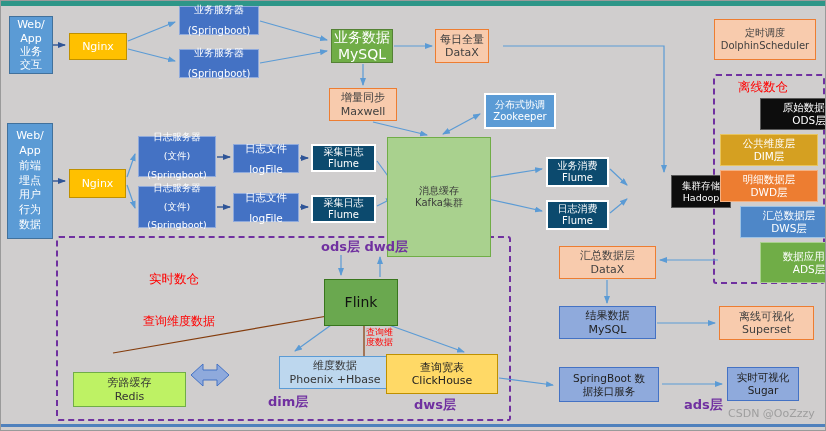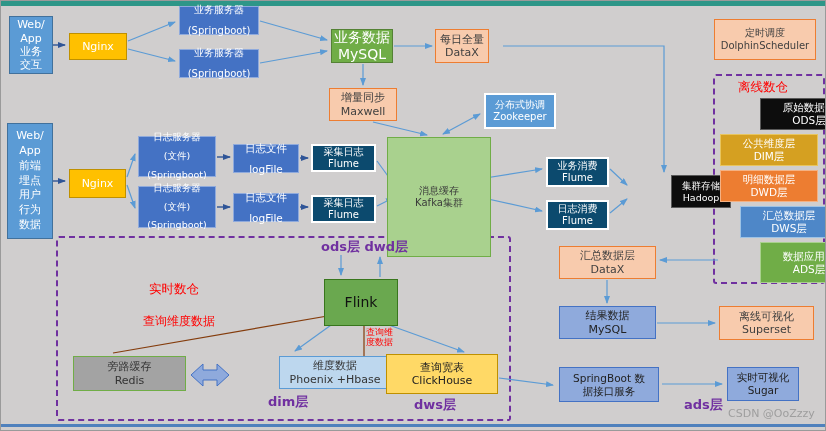--- a/index.html
+++ b/index.html
@@ -23,21 +23,21 @@
   .greenK{background:#a9d18e;color:#3b3b3b;border-color:#70ad47;}
   .peach{background:#f8cbad;color:#404040;border-color:#ed7d31;}
   .gray{background:#0c4a6e;color:#fff;border-color:#ffffff;border-width:2px;}
   .black{background:#0d0d0d;color:#fff;border-color:#595959;margin-left:40px;}
   .gold{background:#d5a021;color:#fff;border-color:#e8c55e;}
   .orange{background:#ed7d31;color:#fff;border-color:#f4b183;}
   .blueW{background:#4e87c8;color:#fff;border-color:#9dc3e6;margin-left:20px;}
   .greenA{background:#70ad47;color:#fff;border-color:#a9d18e;}
   .slate{background:#8faadc;color:#222;border-color:#4472c4;}
   .yellow{background:#ffd966;color:#222;border-color:#bf9000;}
-  .greenP{background:#a3a3a3;color:#333;border-color:#70ad47;}
+  .greenP{background:#bef264;color:#333;border-color:#70ad47;margin-top:16px;}
   .blueP{background:#bdd7ee;color:#333;border-color:#5b9bd5;margin-left:48px;}
   .flinkG{background:#6aa84f;color:#111;border-color:#38761d;font-size:14px;}
 
   .dashed{position:absolute;border:2px dashed #7030a0;border-radius:3px;box-sizing:border-box;}
   .plabel{position:absolute;color:#7030a0;font-weight:bold;font-size:13px;white-space:nowrap;}
   .rlabel{position:absolute;color:#ff0000;font-size:12.5px;white-space:nowrap;}
   .rsmall{position:absolute;color:#ff0000;font-size:9px;line-height:1.15;white-space:nowrap;}
   .watermark{position:absolute;color:#9e9e9e;font-size:11px;white-space:nowrap;}
   svg.wires{position:absolute;left:0;top:0;pointer-events:none;}
 </style>
@@ -253,21 +253,21 @@
   <div class="node blueP" style="left:230px;top:355px;width:112px;height:33px;font-size:11px">
       <div>维度数据</div>
       <div>Phoenix +Hbase</div>
     </div>
   <div class="node yellow" style="left:385px;top:353px;width:112px;height:40px;font-size:11px">
       <div>查询宽表</div>
       <div>ClickHouse</div>
     </div>
 
   <div class="rlabel" style="left:737px;top:78px">离线数仓</div>
-  <div class="rlabel" style="left:148px;top:280px">实时数仓</div>
+  <div class="rlabel" style="left:148px;top:270px">实时数仓</div>
   <div class="rlabel" style="left:142px;top:312px;font-size:12px">查询维度数据</div>
   <div class="rsmall" style="left:365px;top:326px">
       <div>查询维</div>
       <div>度数据</div>
     </div>
 
   <div class="plabel" style="left:320px;top:237px">ods层 dwd层</div>
   <div class="plabel" style="left:267px;top:392px">dim层</div>
   <div class="plabel" style="left:413px;top:395px">dws层</div>
   <div class="plabel" style="left:683px;top:395px">ads层</div>

